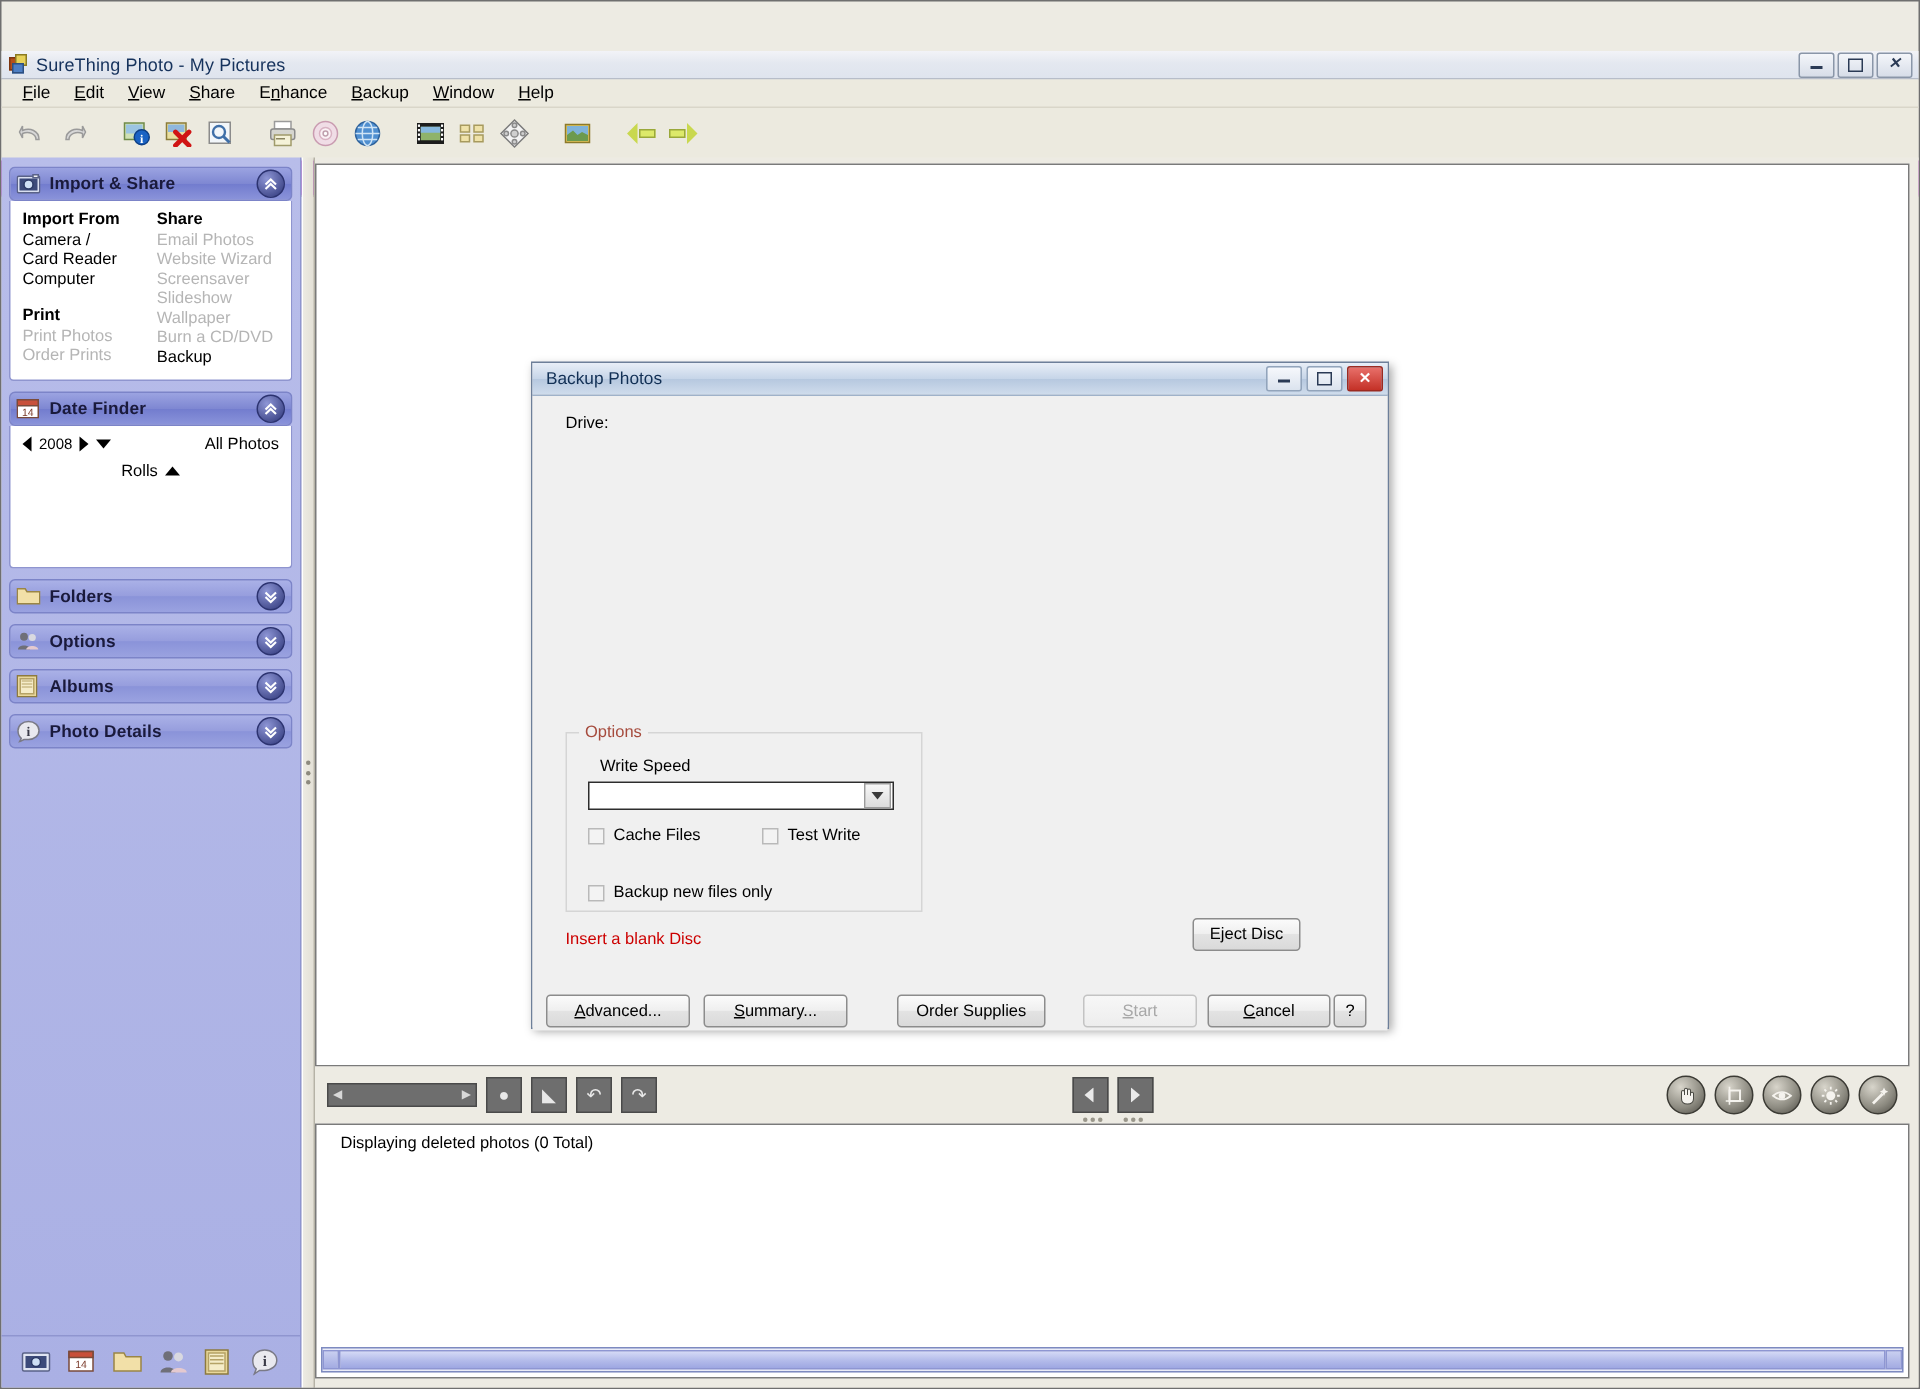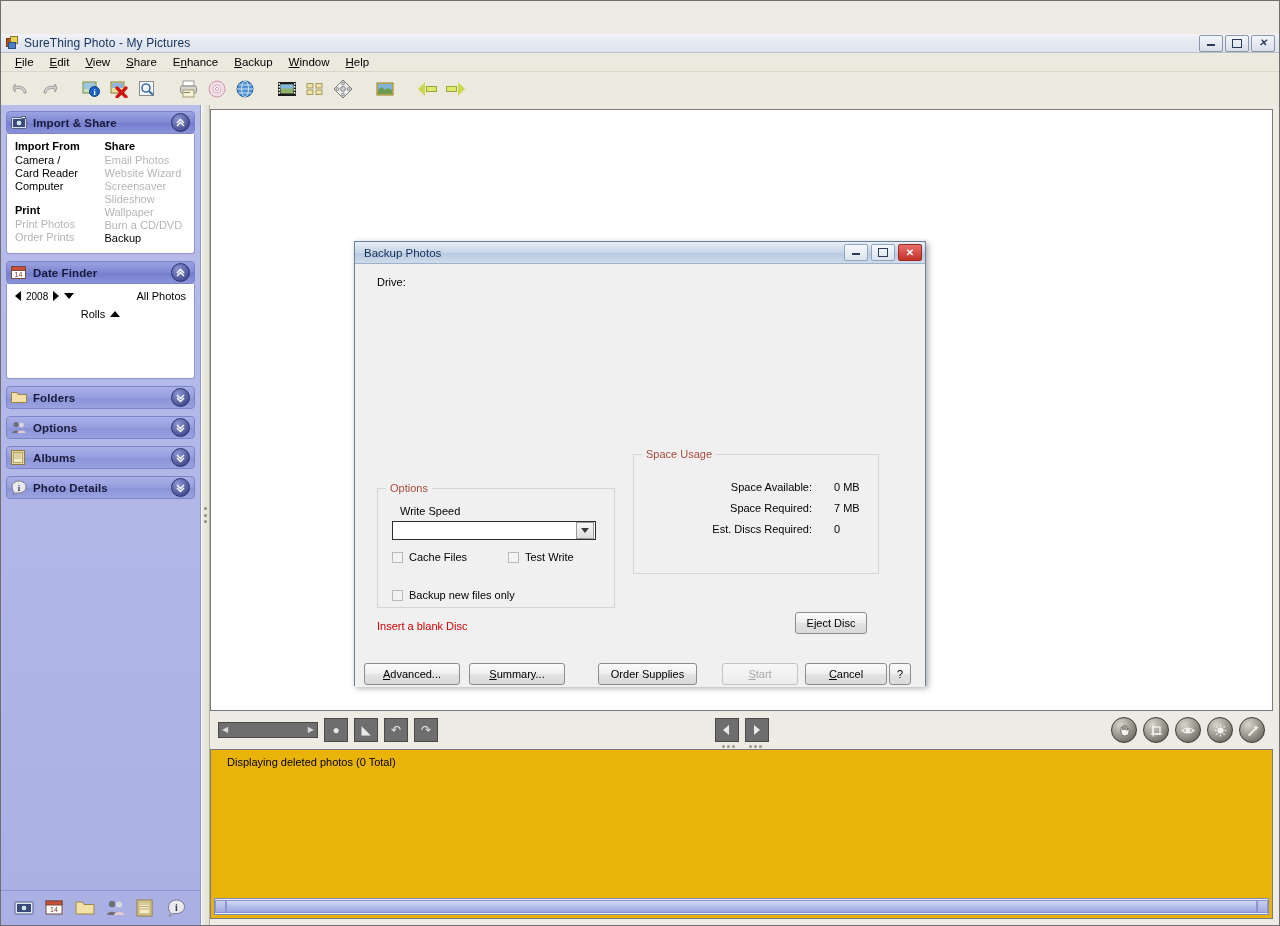--- a/index.html
+++ b/index.html
@@ -118,21 +118,21 @@
   .navbtns{position:absolute;left:50%;transform:translateX(-50%);display:flex;gap:6px;}
   .nbtn{width:22px;height:22px;background:#6e6e6e;border:1px solid #4a4a4a;display:flex;align-items:center;justify-content:center;}
   .toolcircles{margin-left:auto;display:flex;gap:6px;}
   .tcirc{width:24px;height:24px;border-radius:50%;
     background:radial-gradient(circle at 35% 28%,#d8d5cb 0%,#8c8a80 60%,#4d4b44 100%);
     border:1px solid #3b3a34;display:flex;align-items:center;justify-content:center;color:#f2f0ea;font-size:11px;line-height:1;}
   .grip{position:absolute;left:50%;transform:translateX(-50%);bottom:1px;display:flex;gap:14px;}
   .grip div{display:flex;gap:2px;}
   .grip i{display:block;width:3px;height:3px;background:#9a978b;border-radius:50%;}
 
-  .statuspane{flex:1;background:#eab308;border:1px solid #7a7a7a;display:flex;flex-direction:column;position:relative;}
+  .statuspane{flex:1;background:#ffffff;border:1px solid #7a7a7a;display:flex;flex-direction:column;position:relative;}
   .statustext{font-size:11px;color:#000;padding:6px 0 0 16px;}
   .hscroll{height:15px;margin:auto 3px 3px 3px;border:1px solid #7d8ac0;background:#eaecf8;display:flex;align-items:center;}
   .hs-end{width:11px;height:13px;background:linear-gradient(180deg,#c9cff0,#a3abe2);border:1px solid #8e96d2;box-sizing:border-box;flex:none;}
   .hs-thumb{flex:1;height:13px;background:linear-gradient(180deg,#d5daf6 0%,#b3bbea 55%,#9ea7e2 100%);border:1px solid #8e96d2;box-sizing:border-box;}
 
   
   .dialog{position:absolute;left:353px;top:240px;width:572px;height:445px;
     border:1px solid #6d7f99;background:#f0f0f0;box-shadow:2px 2px 6px rgba(0,0,0,.35);box-sizing:border-box;}
   .dlg-title{height:22px;background:linear-gradient(180deg,#e8eef7 0%,#c6d5e8 50%,#b6c8df 51%,#cfdcec 100%);
     border-bottom:1px solid #9fb2c9;display:flex;align-items:center;padding:0 3px 0 9px;box-sizing:border-box;}
@@ -648,35 +648,20 @@
         <div class="chkrow" style="position:absolute;left:130px;top:62px;">
           <span class="chk"></span>
           <span>Test Write</span>
         </div>
         <div class="chkrow" style="position:absolute;left:14px;top:100px;">
           <span class="chk"></span>
           <span>Backup new files only</span>
         </div>
       </div>
 
-      <div class="group" style="left:278px;top:190px;width:246px;height:120px;">
-        <div class="group-title">Space Usage</div>
-        <div style="position:absolute;left:10px;top:26px;display:flex;">
-          <div class="lbl" style="width:168px;text-align:right;">Space Available:</div>
-          <div class="lbl" style="padding-left:22px;">0 MB</div>
-        </div>
-        <div style="position:absolute;left:10px;top:47px;display:flex;">
-          <div class="lbl" style="width:168px;text-align:right;">Space Required:</div>
-          <div class="lbl" style="padding-left:22px;">7 MB</div>
-        </div>
-        <div style="position:absolute;left:10px;top:68px;display:flex;">
-          <div class="lbl" style="width:168px;text-align:right;">Est. Discs Required:</div>
-          <div class="lbl" style="padding-left:22px;">0</div>
-        </div>
-      </div>
 
       <div style="position:absolute;left:22px;top:356px;font-size:11px;color:#cc0000;">Insert a blank Disc</div>
 
       <div class="btn" style="position:absolute;left:440px;top:348px;width:72px;">Eject Disc</div>
 
       <div class="btn" style="position:absolute;left:9px;top:399px;width:96px;">
         <span><u>A</u>dvanced...</span>
       </div>
       <div class="btn" style="position:absolute;left:114px;top:399px;width:96px;">
         <span><u>S</u>ummary...</span>

